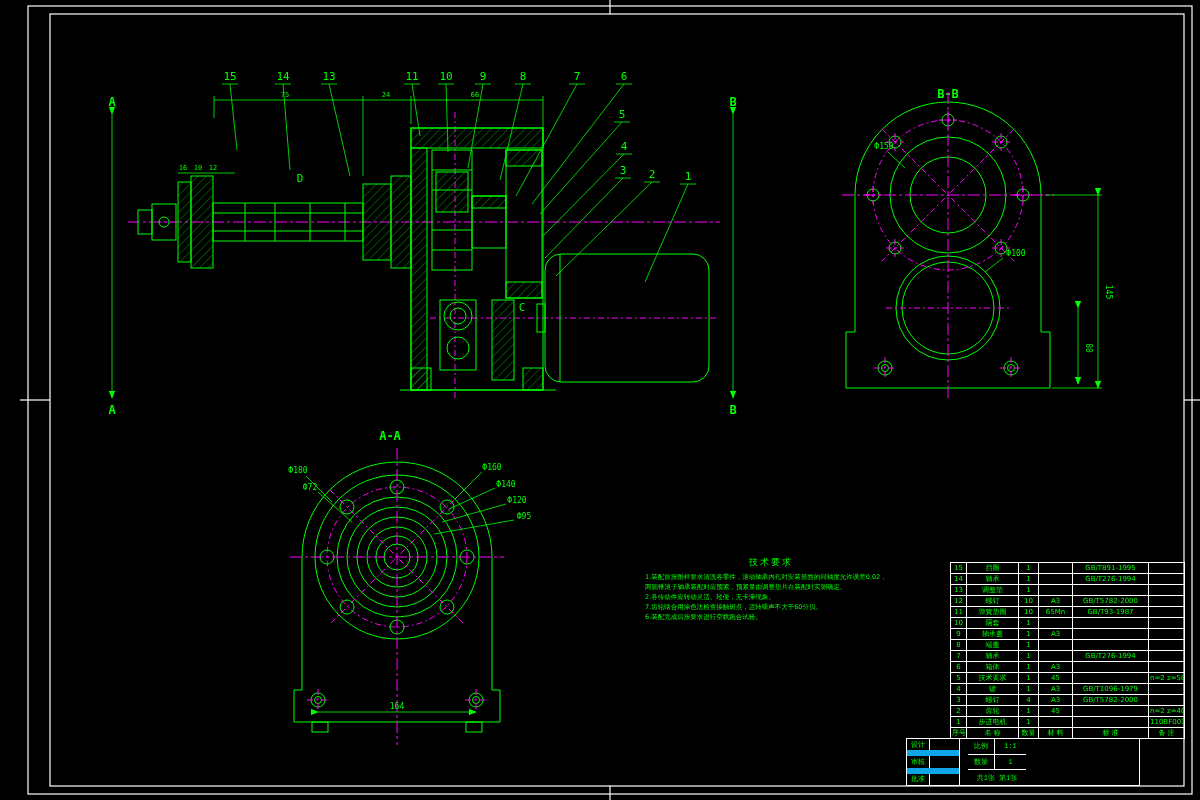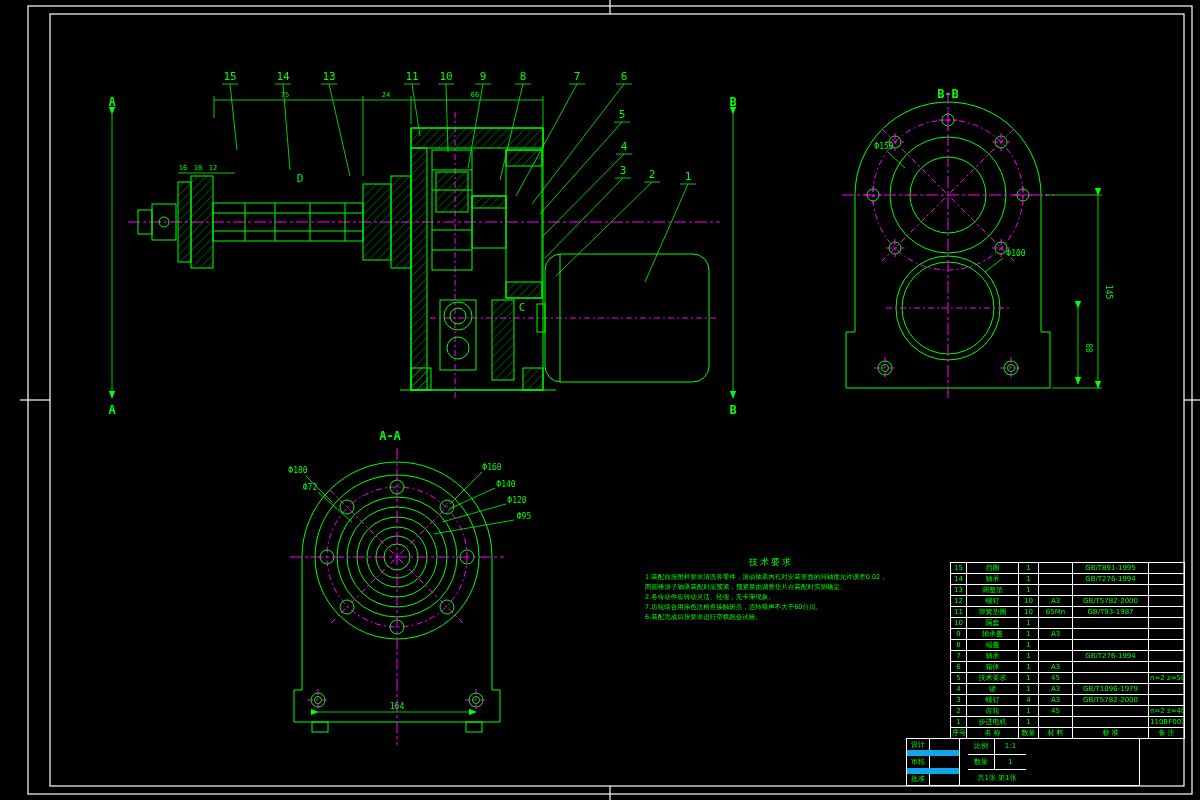--- a/index.html
+++ b/index.html
@@ -39,21 +39,21 @@
   .tbLr .val{flex:1;}
   .tbT{flex:1;display:flex;flex-direction:column;justify-content:center;text-align:center;
        border-right:1px solid #fff;}
   .tbT .t1{font-size:8.5px;}
   .tbT .t2{font-size:7.5px;margin-top:2px;}
   .tbR{width:58px;display:flex;flex-direction:column;margin-left:8px;}
   .tbRr{flex:1;display:flex;align-items:center;}
   .tbRr+.tbRr{border-top:1px solid #fff;}
   .tbRr .lab{width:26px;text-align:center;border-right:1px solid #fff;align-self:stretch;
              display:flex;align-items:center;justify-content:center;}
-  .tbRr .val{flex:1;text-align:center;}
+  .tbRr .val{flex:1;text-align:center;font-family:Liberation Mono, monospace;}
   .tbRr.full{justify-content:flex-start;text-align:center;}
 </style>
 </head>
 <body>
 
 <svg width="1200" height="800" viewBox="0 0 1200 800">
   <defs>
     <pattern id="hatch" width="6" height="6" patternUnits="userSpaceOnUse" patternTransform="rotate(45)">
       <line x1="0" y1="0" x2="0" y2="6" stroke="#00ff00" stroke-width="0.6"></line>
     </pattern>

